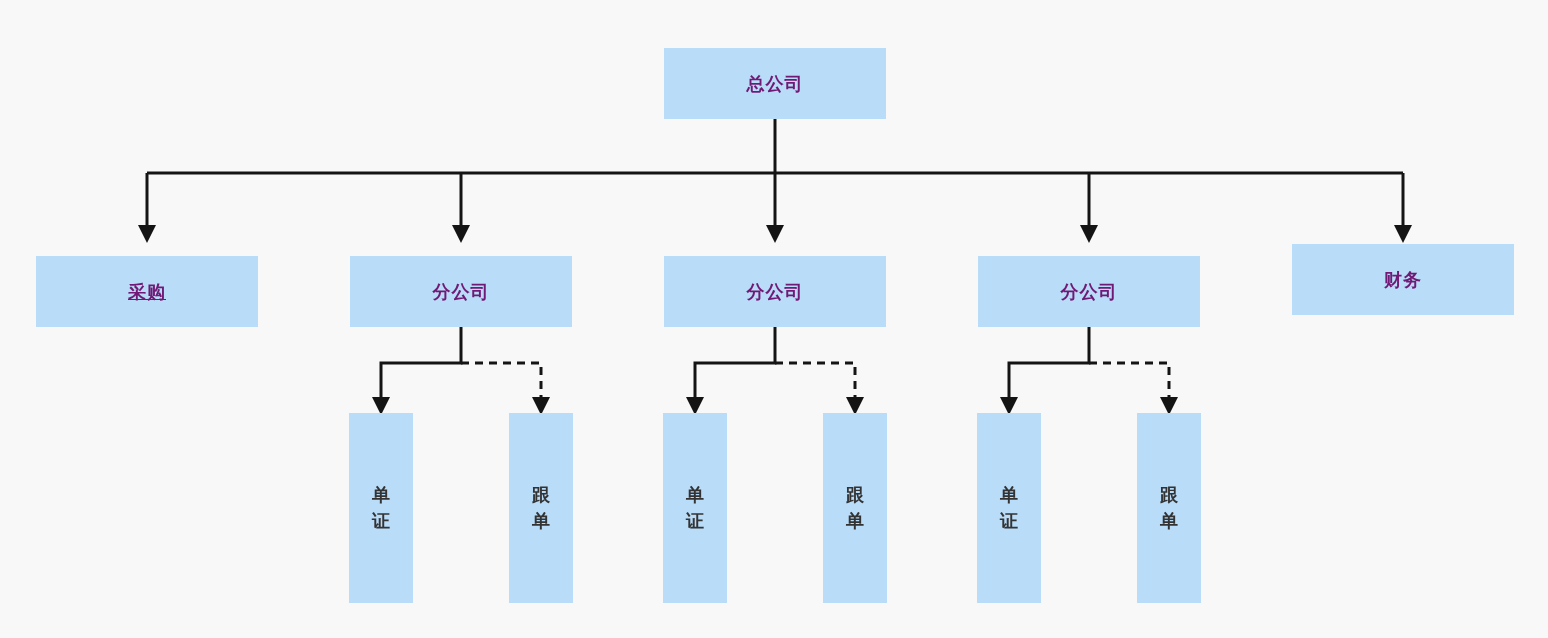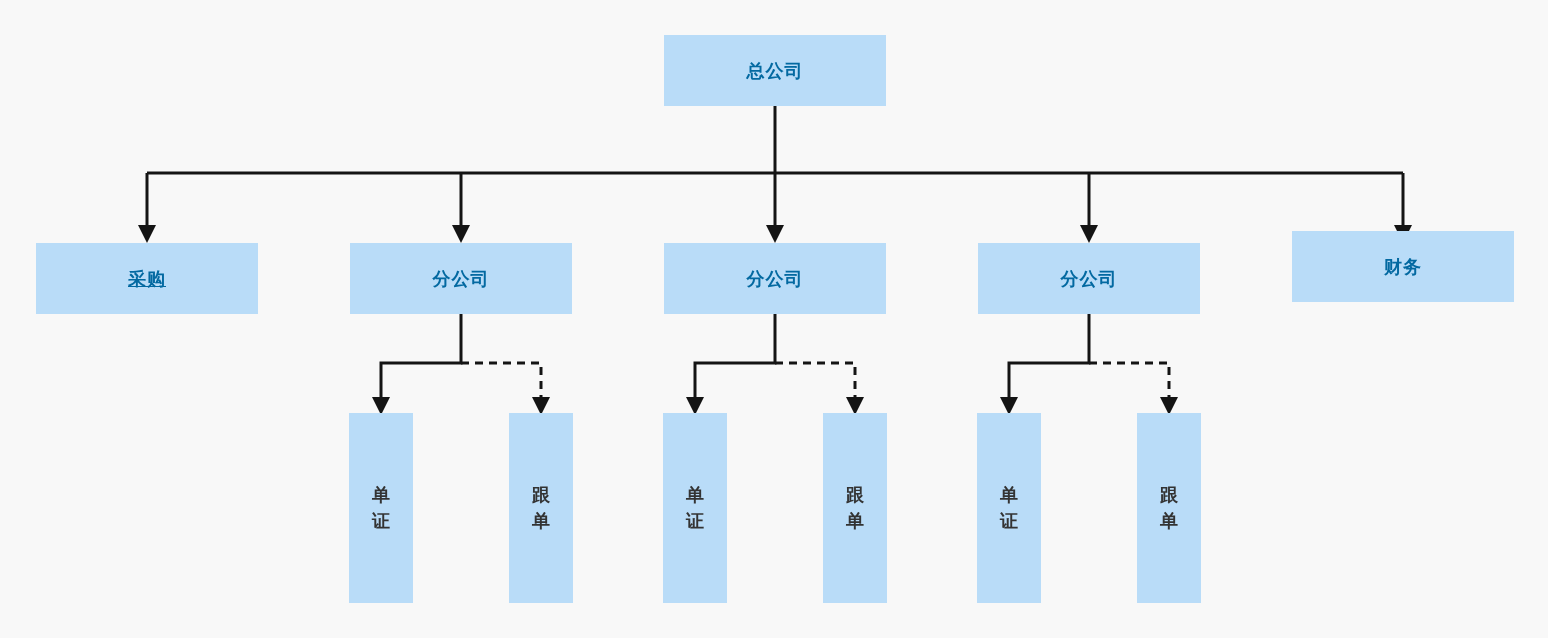--- a/index.html
+++ b/index.html
@@ -14,28 +14,29 @@
   .connector-layer {
     position: absolute;
     left: 0; top: 0;
     width: 1548px; height: 638px;
   }
   .node {
     position: absolute;
     width: 222px;
     height: 71px;
     background: #b9dcf8;
-    color: #0369a1;
+    color: #701a75;
     font-size: 18px;
     font-weight: bold;
     letter-spacing: 1px;
     display: flex;
     align-items: center;
     justify-content: center;
     box-sizing: border-box;
+    margin-top: 13px;
   }
   .vnode {
     position: absolute;
     width: 64px;
     height: 190px;
     background: #b9dcf8;
     color: #333333;
     font-size: 18px;
     font-weight: bold;
     line-height: 26px;

